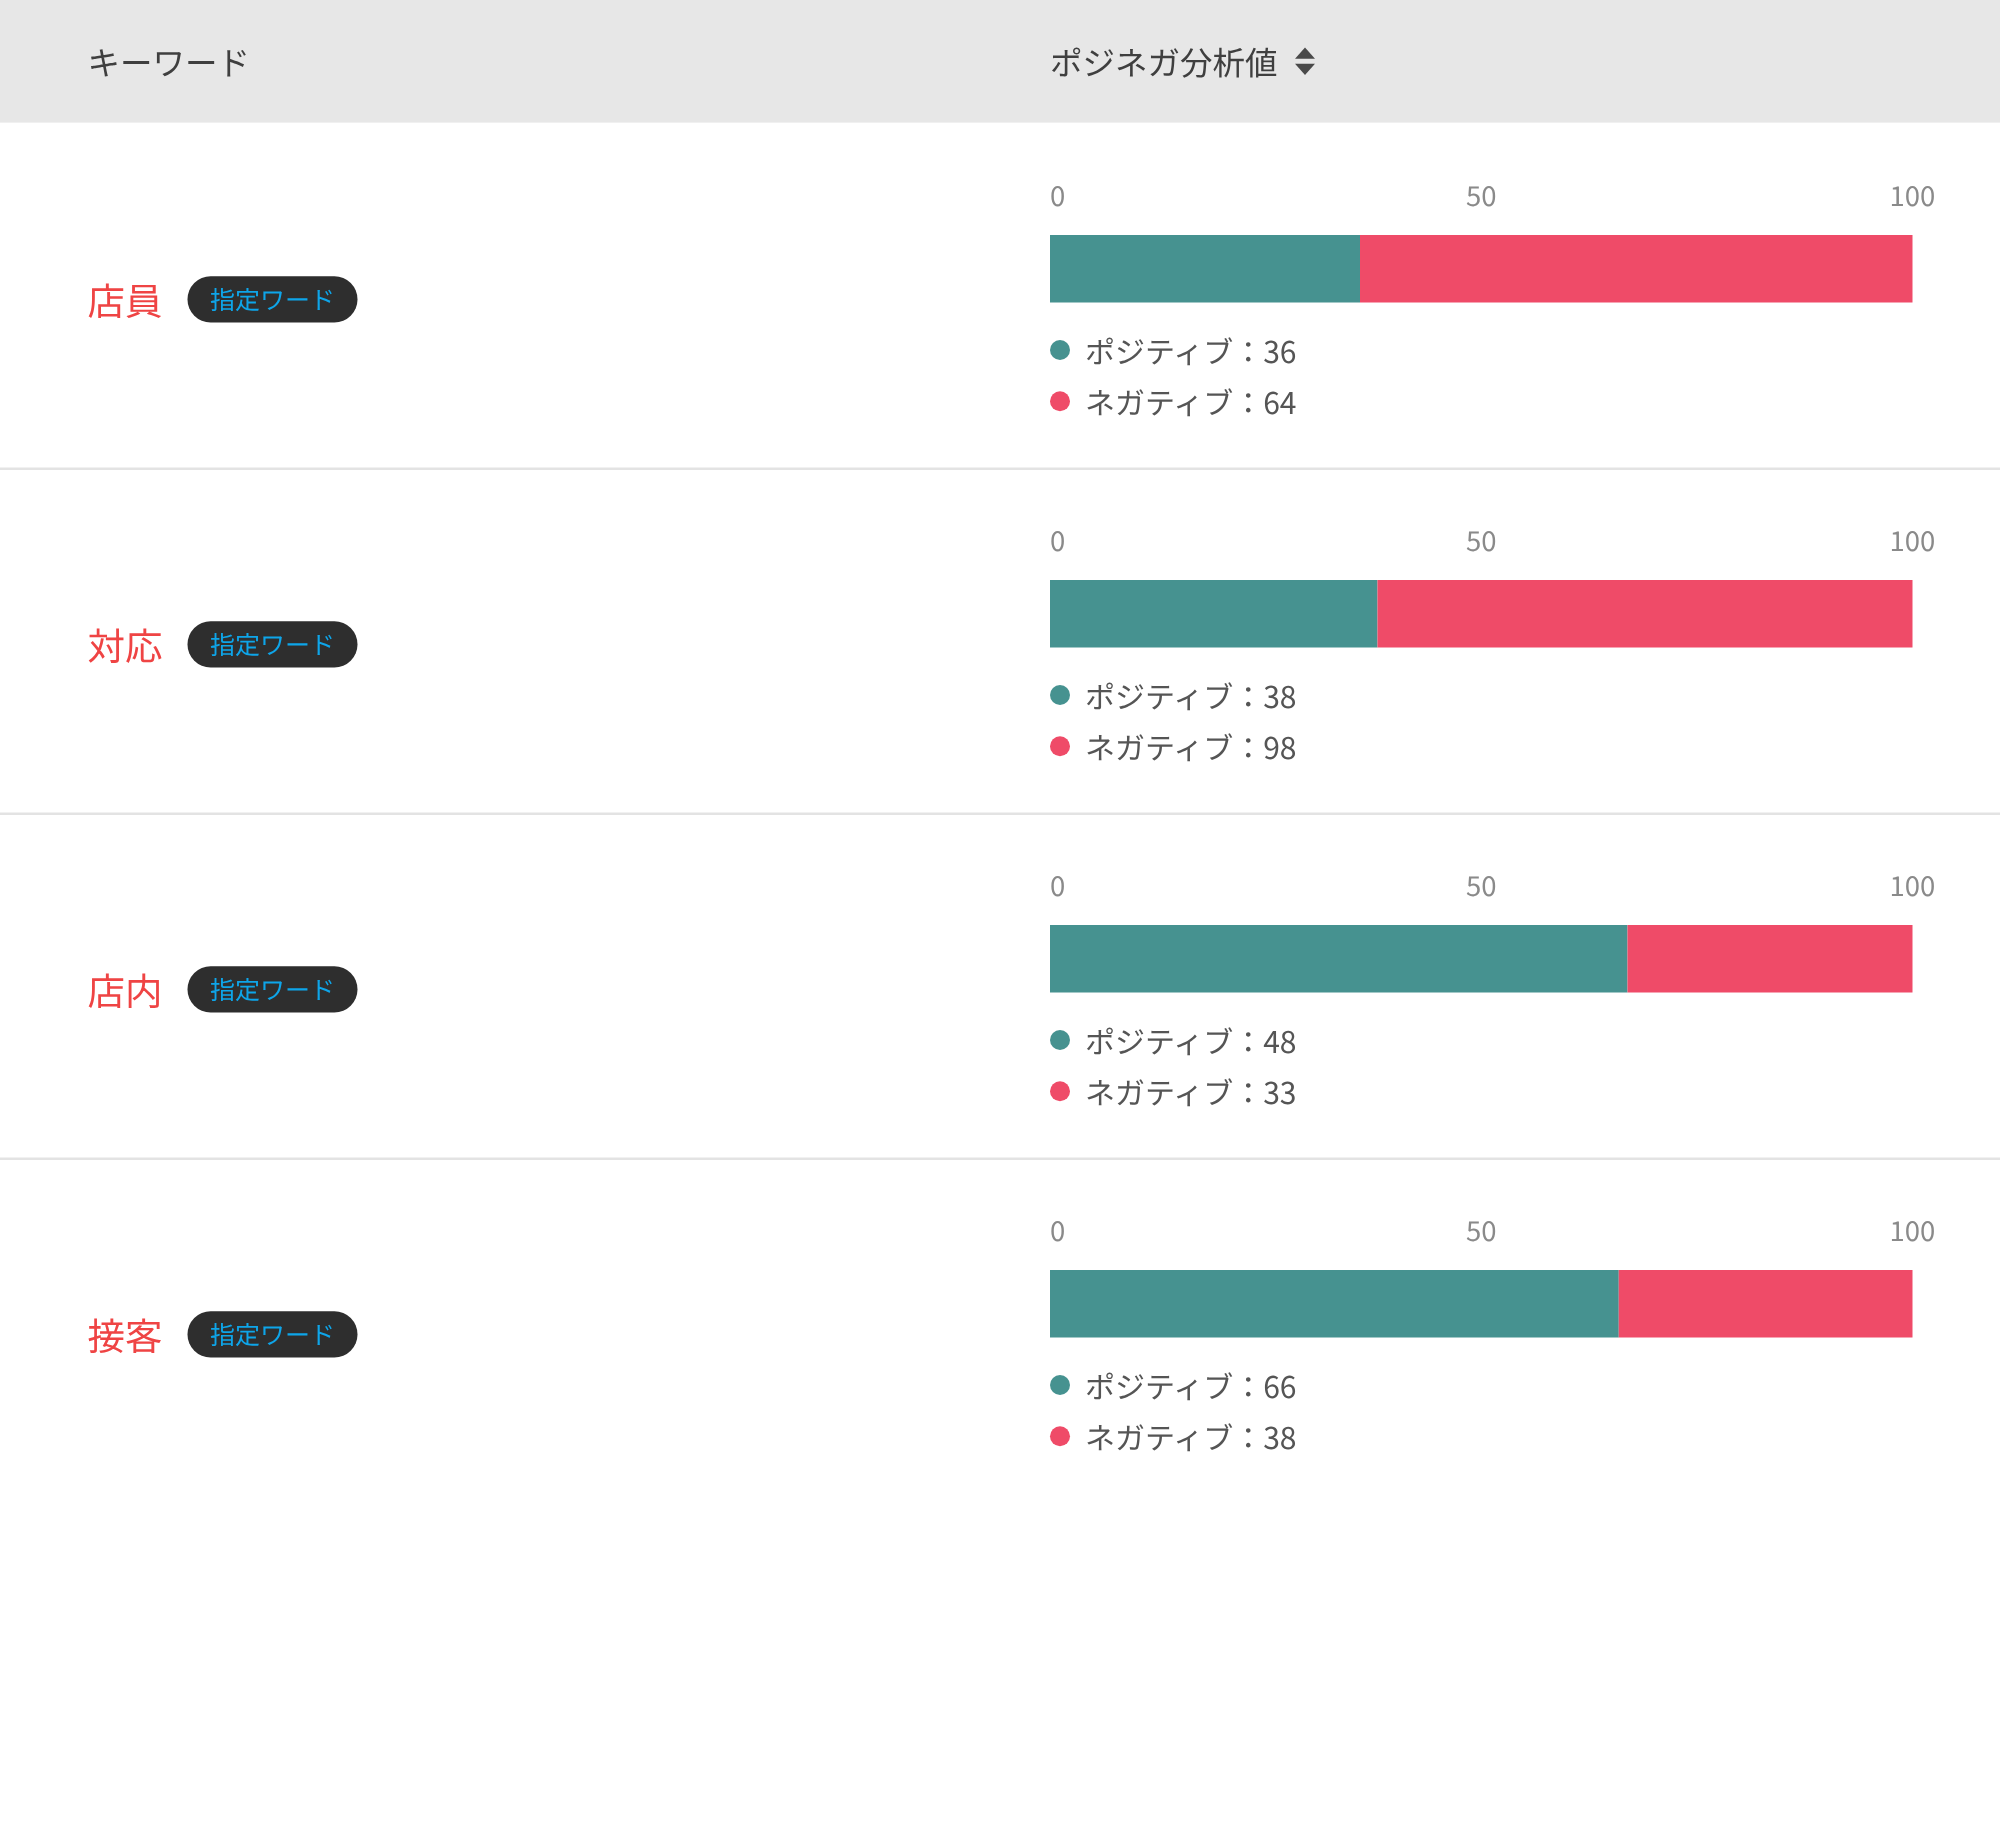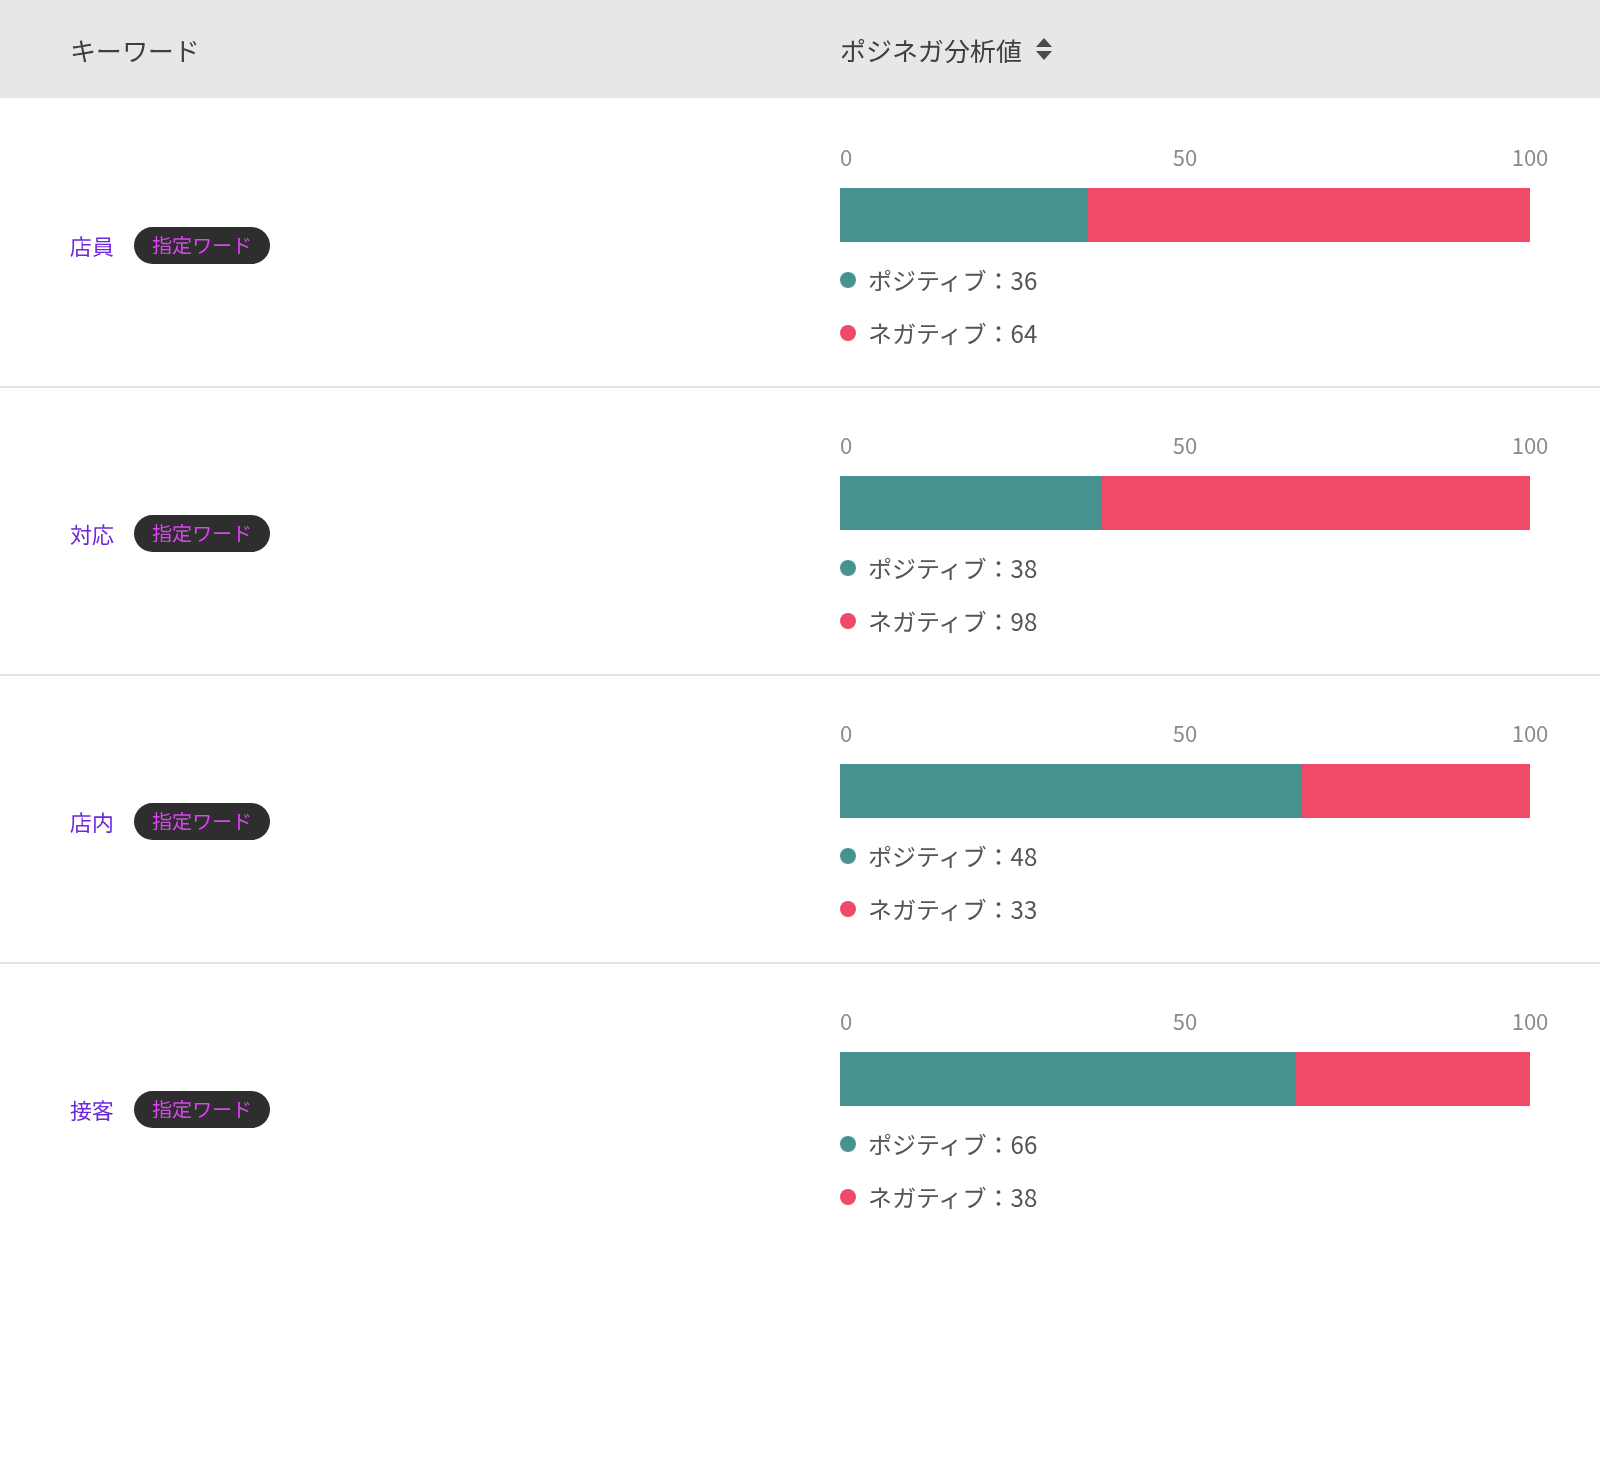--- a/index.html
+++ b/index.html
@@ -67,26 +67,26 @@
     }
     .row:last-child { border-bottom: none; }
 
     .kw-cell {
       width: 770px;
       display: flex;
       align-items: center;
       gap: 20px;
     }
     .kw-name {
-      font-size: 22px;
-      color: #6d28d9;
+      font-size: 30px;
+      color: #ef4444;
     }
     .tag-pill {
       background: #2e2e2e;
-      color: #d946ef;
+      color: #0ea5e9;
       font-size: 20px;
       line-height: 1;
       padding: 8px 18px 9px;
       border-radius: 999px;
       white-space: nowrap;
     }
 
     
     .chart-cell { flex: 1; }
     .axis {
@@ -110,21 +110,21 @@
     .bar-pos { background: #469290; height: 100%; }
     .bar-neg { background: #ef4b68; height: 100%; flex: 1; }
 
     .legend {}
     .legend-line {
       display: flex;
       align-items: center;
       gap: 12px;
       font-size: 24px;
       color: #555555;
-      margin-top: 18px;
+      margin-top: 6px;
     }
     .dot {
       width: 16px; height: 16px;
       border-radius: 50%;
       flex: 0 0 16px;
     }
     .dot-pos { background: #469290; }
     .dot-neg { background: #ef4b68; }
   </style>
 </head>

